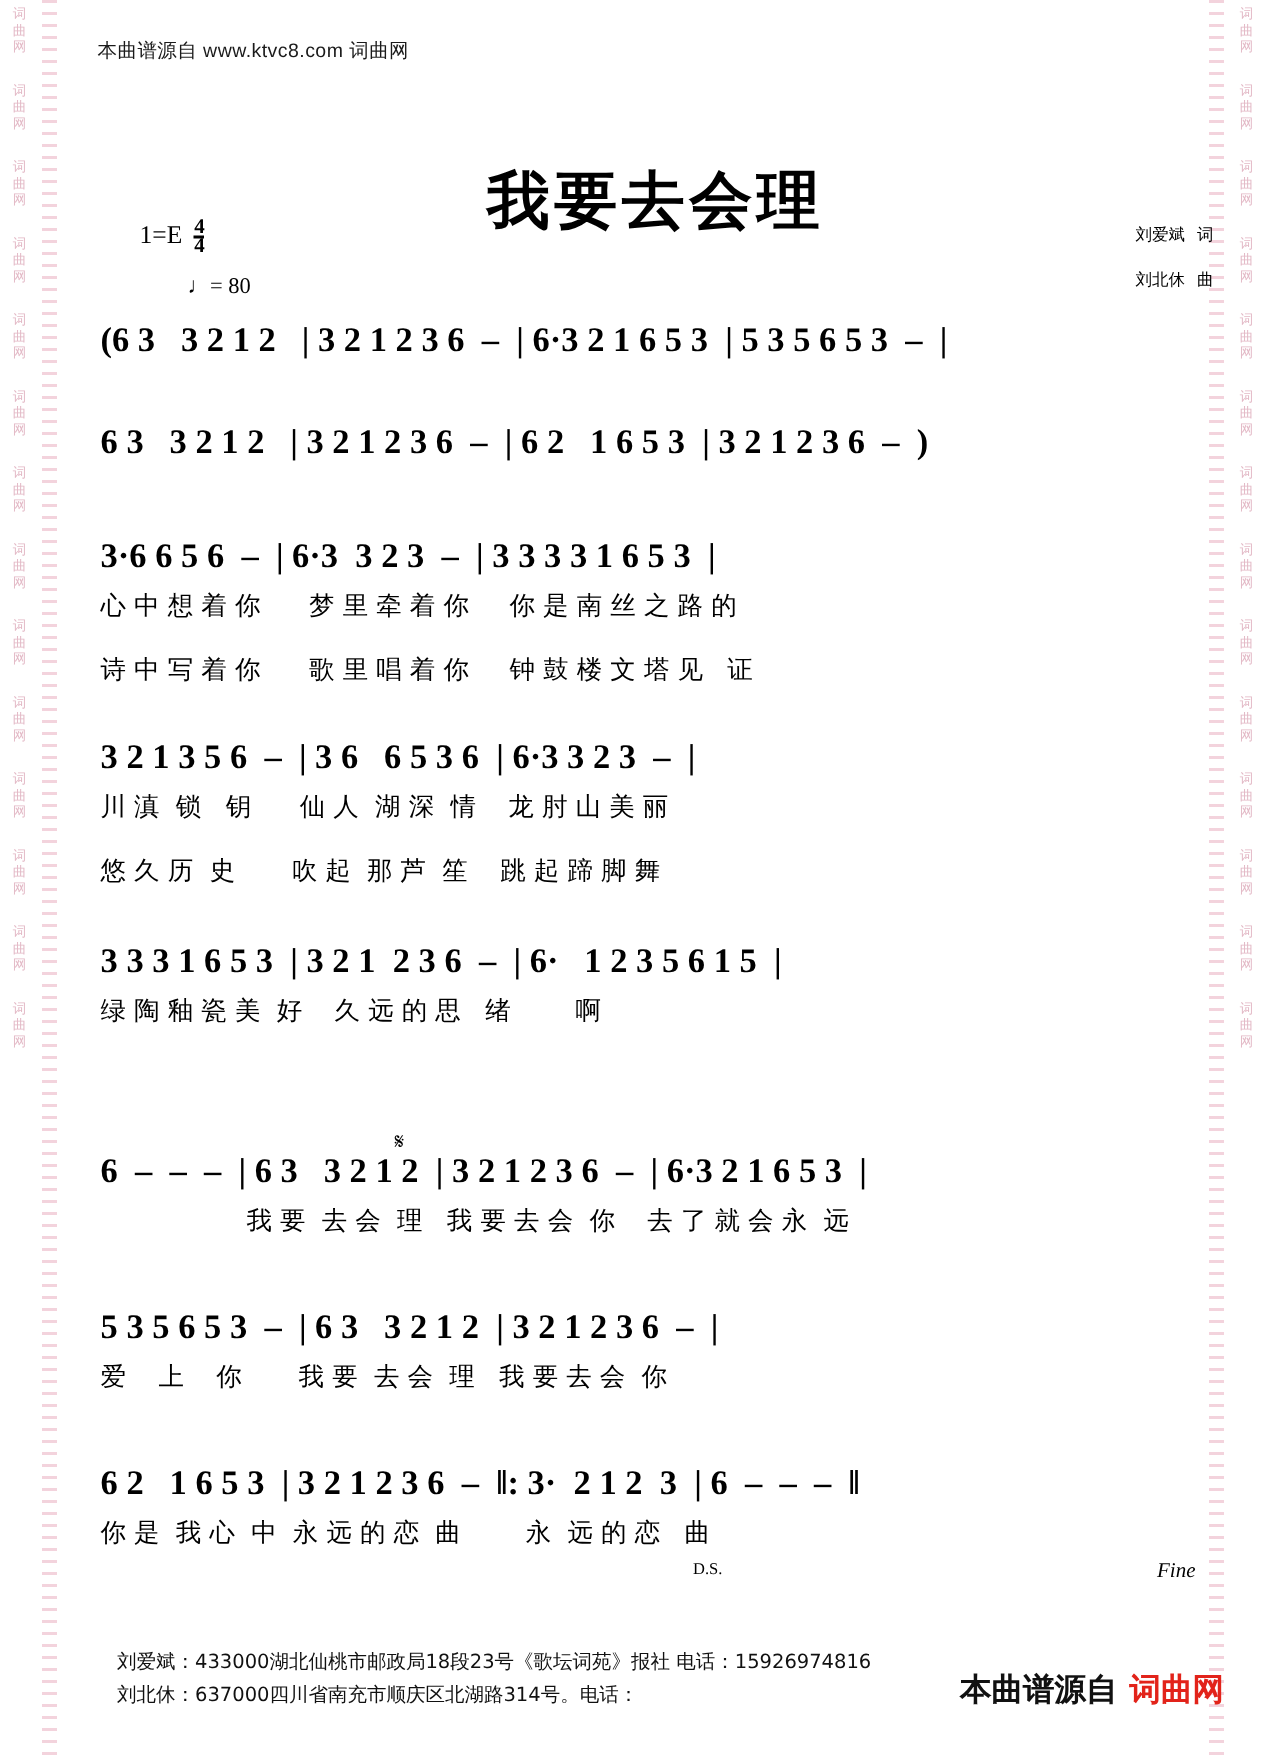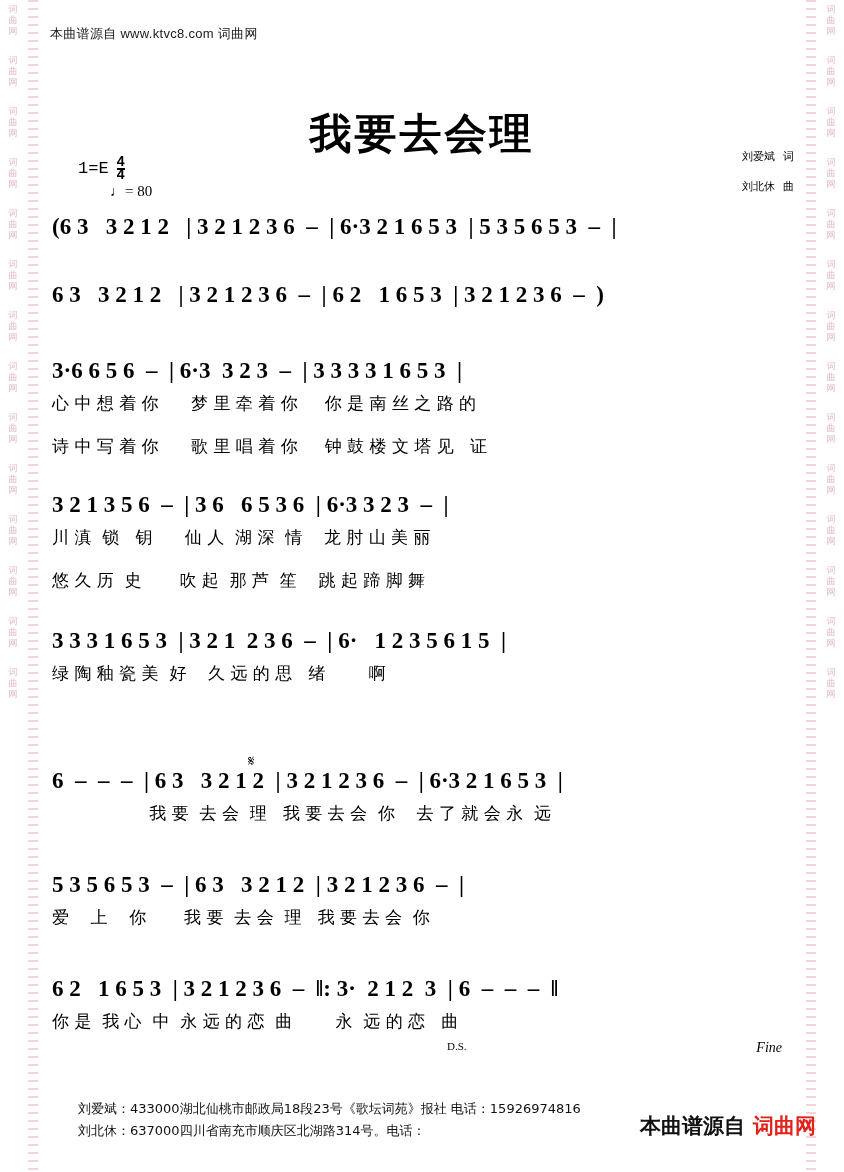--- a/index.html
+++ b/index.html
@@ -24,38 +24,38 @@
   .wm-unit{margin-bottom:18px;text-align:center;}
   .wm-dots{
     position:absolute;top:0;height:1172px;width:10px;
     background-image:repeating-linear-gradient(to bottom,#f0c8d4 0 2px,transparent 2px 8px);
     opacity:.8;
   }
   .wm-dots.l{left:28px;}
   .wm-dots.r{right:28px;}
 
   .page{
-    position:absolute;left:42px;top:0;width:760px;height:864px;
+    position:absolute;left:57px;top:0;width:760px;height:864px;
   }
 
   .src-top{
     position:absolute;left:8px;top:25px;
     font-family:"Liberation Sans", sans-serif;
     font-size:13px;color:#1a1a1a;letter-spacing:.3px;
   }
 
   .title{
     position:absolute;left:0;top:78px;width:760px;text-align:center;
     font-family:Liberation Serif, serif;
     font-weight:bold;font-size:42px;color:#000;letter-spacing:3px;
   }
 
   .keysig{
     position:absolute;left:36px;top:146px;
-    font-family:Liberation Mono, monospace;font-size:17px;margin-top:11px;
+    font-family:Liberation Serif, serif;font-size:17px;
   }
   .keysig .frac{
     display:inline-block;vertical-align:middle;margin-left:8px;
     font-size:14px;line-height:11px;text-align:center;font-weight:bold;
   }
   .keysig .frac span{display:block;}
   .tempo{
     position:absolute;left:40px;top:183px;
     font-family:"Liberation Serif", serif;font-size:15px;margin-left:28px;
   }

